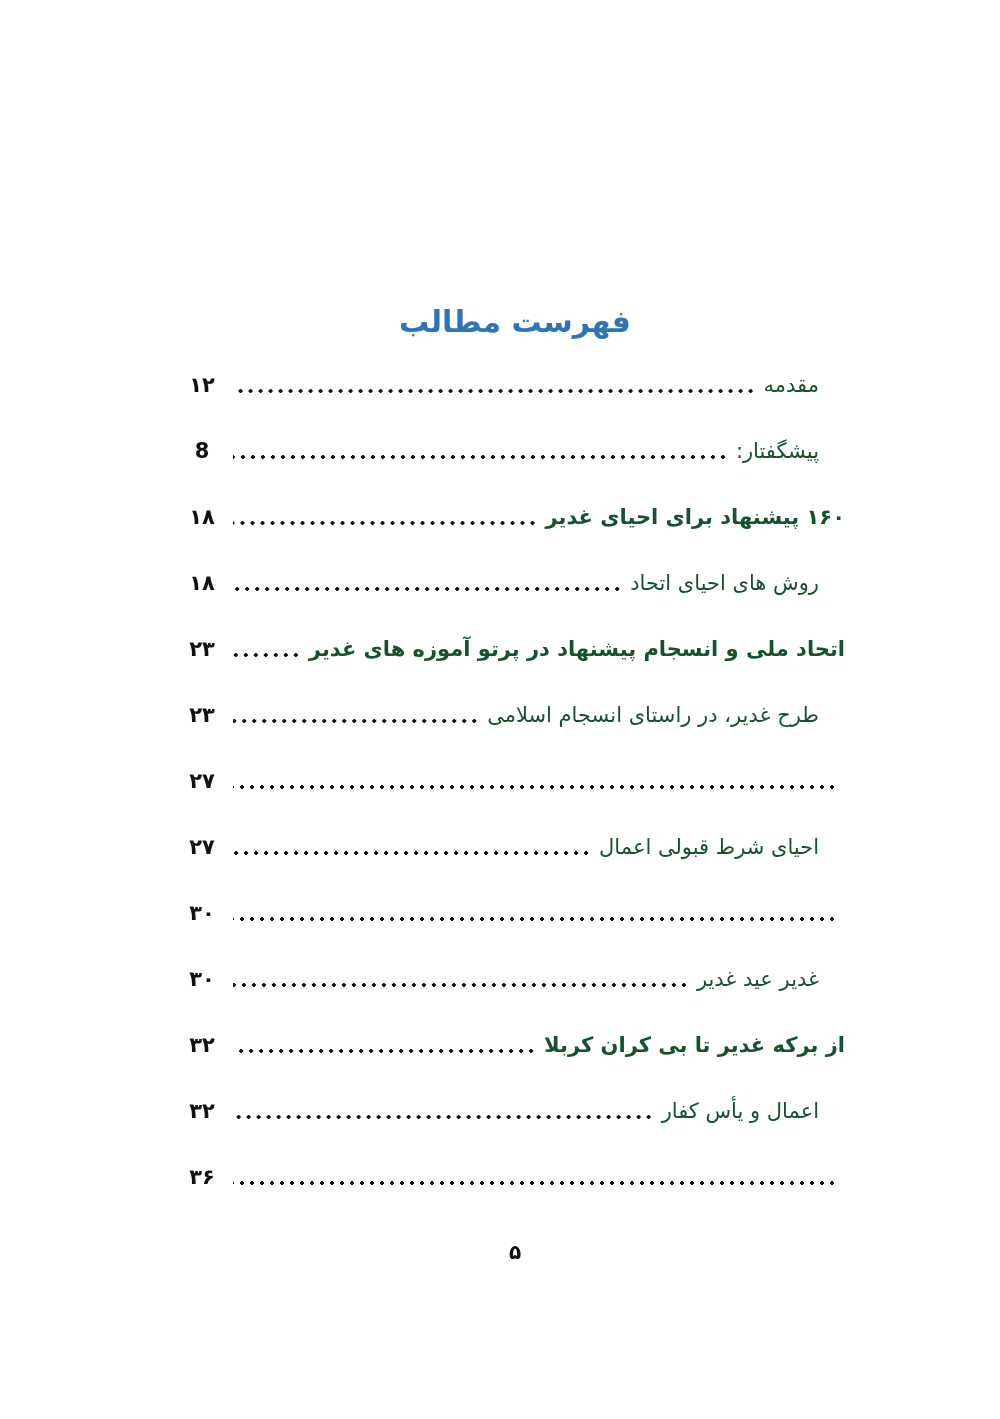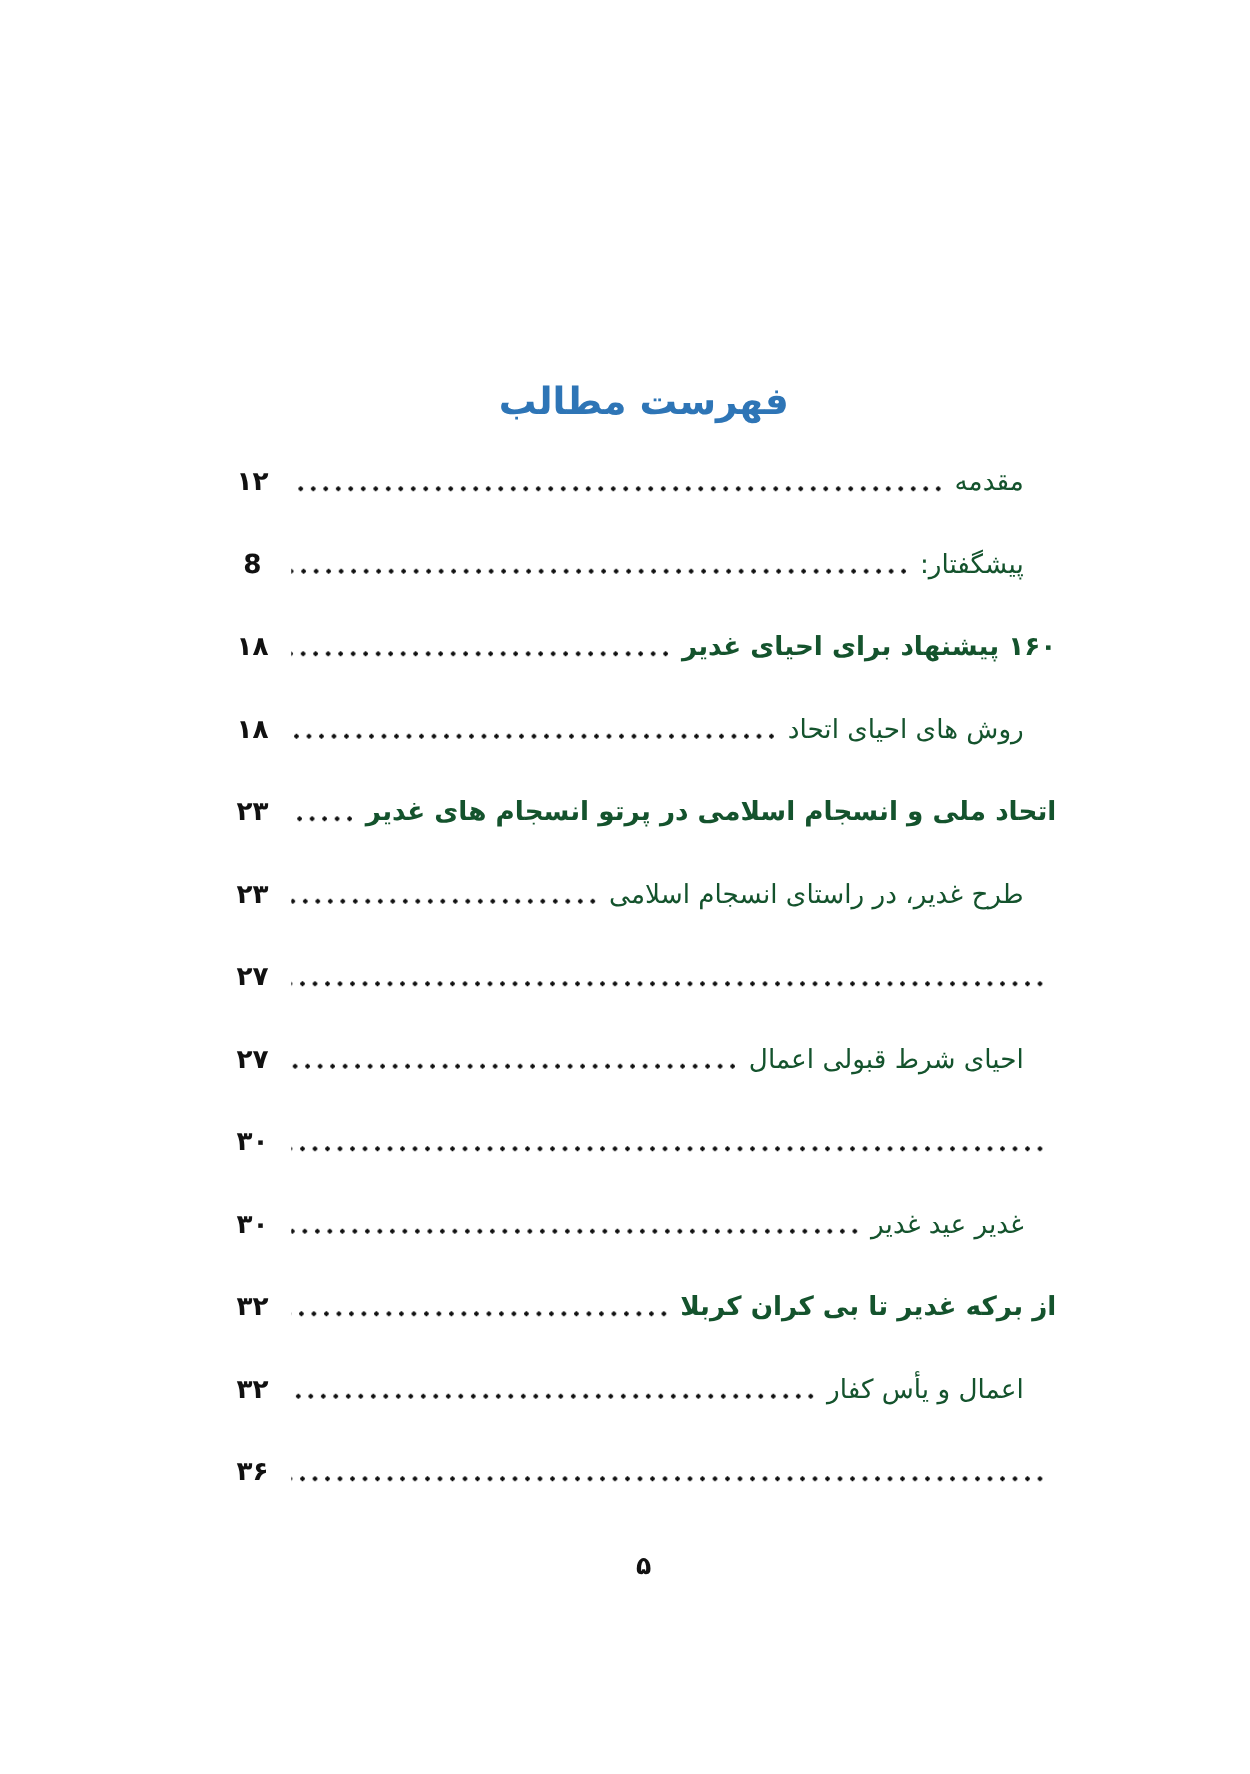--- a/index.html
+++ b/index.html
@@ -112,21 +112,21 @@
       <span class="label">۱۶۰ پیشنهاد برای احیای غدیر</span>
       <span class="dots"></span>
       <span class="page-num">۱۸</span>
     </div>
     <div class="toc-row level-2" style="top:198px">
       <span class="label">روش های احیای اتحاد</span>
       <span class="dots"></span>
       <span class="page-num">۱۸</span>
     </div>
     <div class="toc-row level-1" style="top:264px">
-      <span class="label">اتحاد ملی و انسجام اسلامی در پرتو انسجام های غدیر</span>
+      <span class="label">اتحاد ملی و انسجام پیشنهاد در پرتو آموزه های غدیر</span>
       <span class="dots"></span>
       <span class="page-num">۲۳</span>
     </div>
     <div class="toc-row level-2" style="top:330px">
       <span class="label">طرح غدیر، در راستای انسجام اسلامی</span>
       <span class="dots"></span>
       <span class="page-num">۲۳</span>
     </div>
     <div class="toc-row level-1" style="top:396px">
       <span class="dots"></span>

